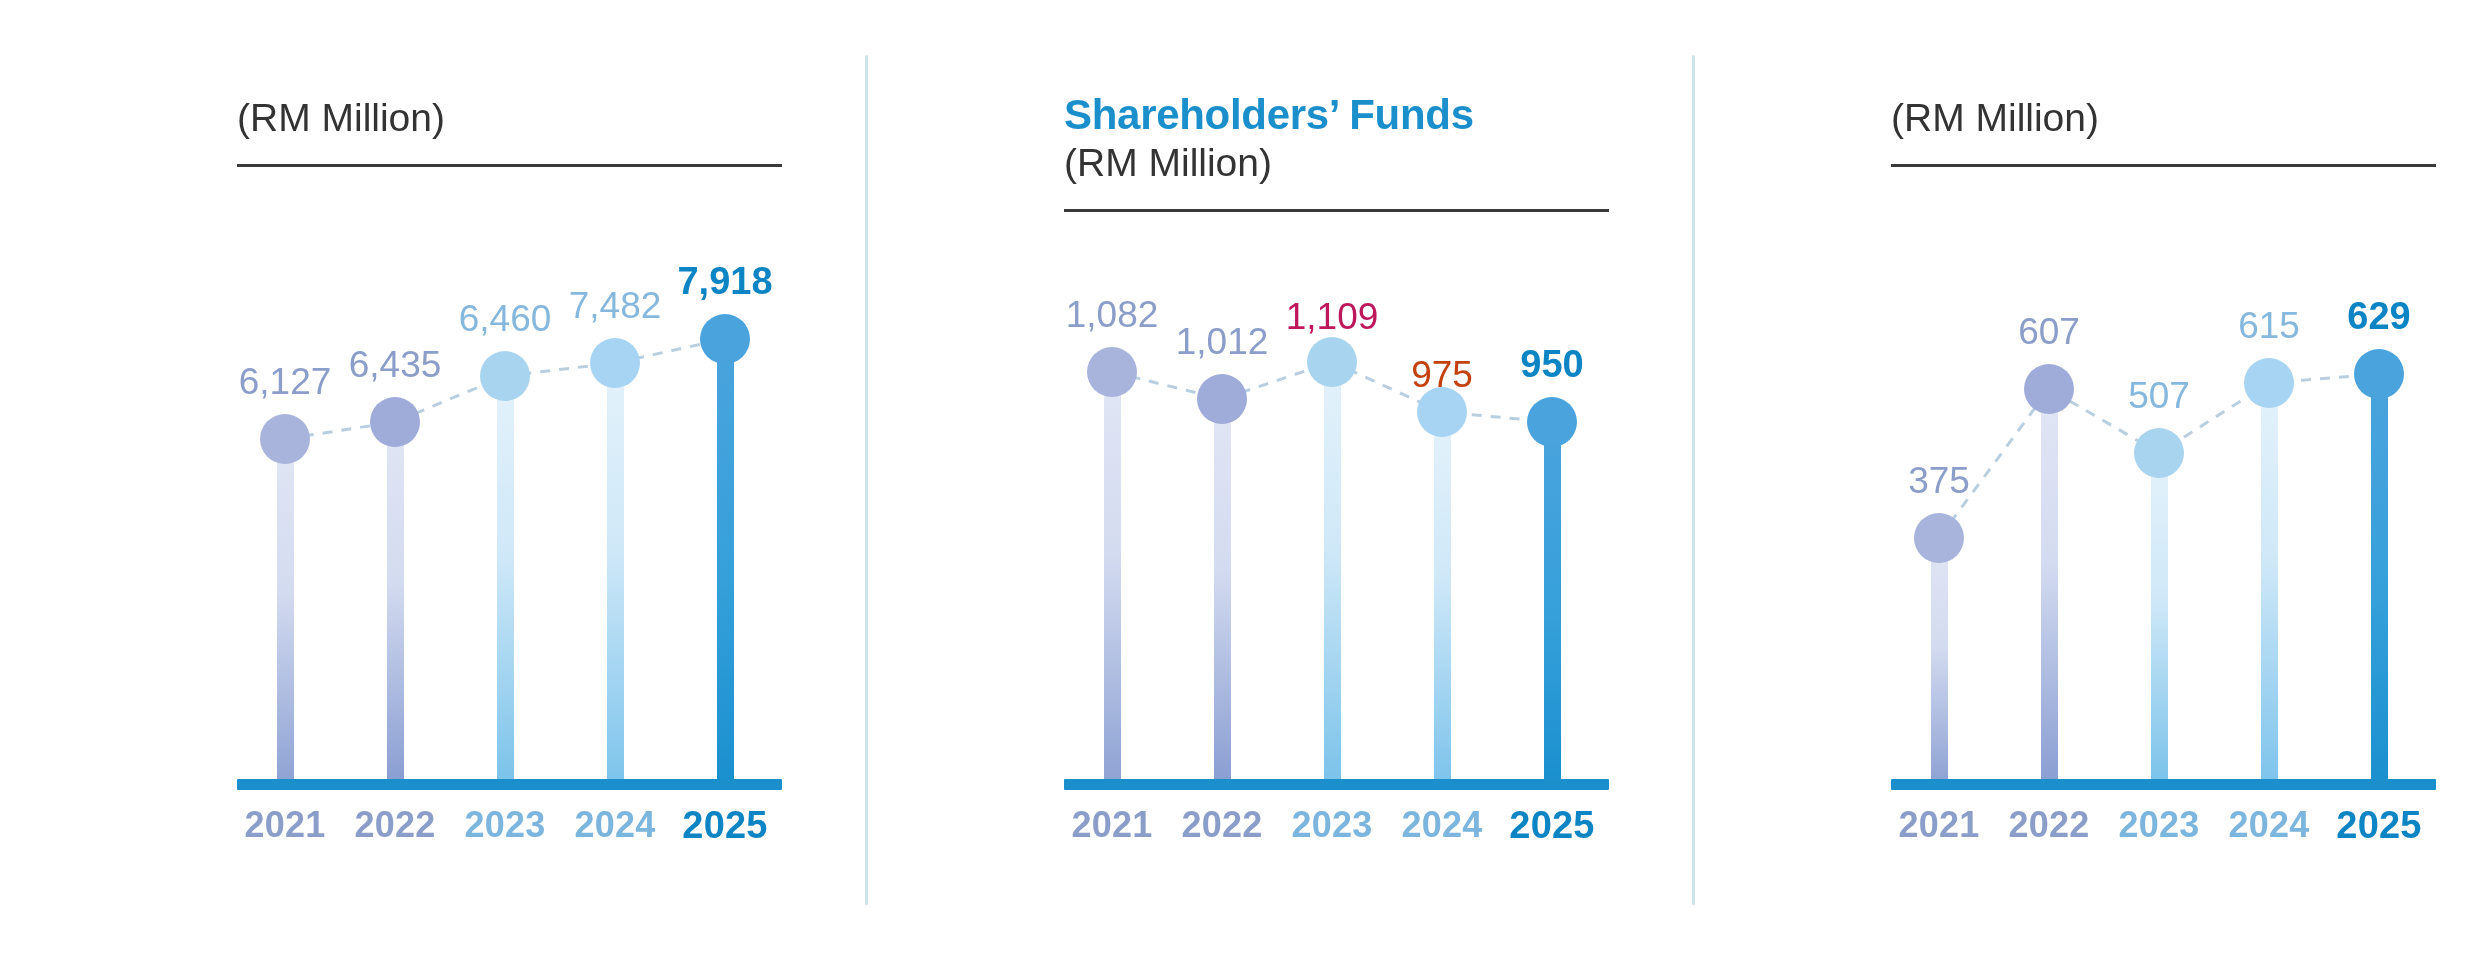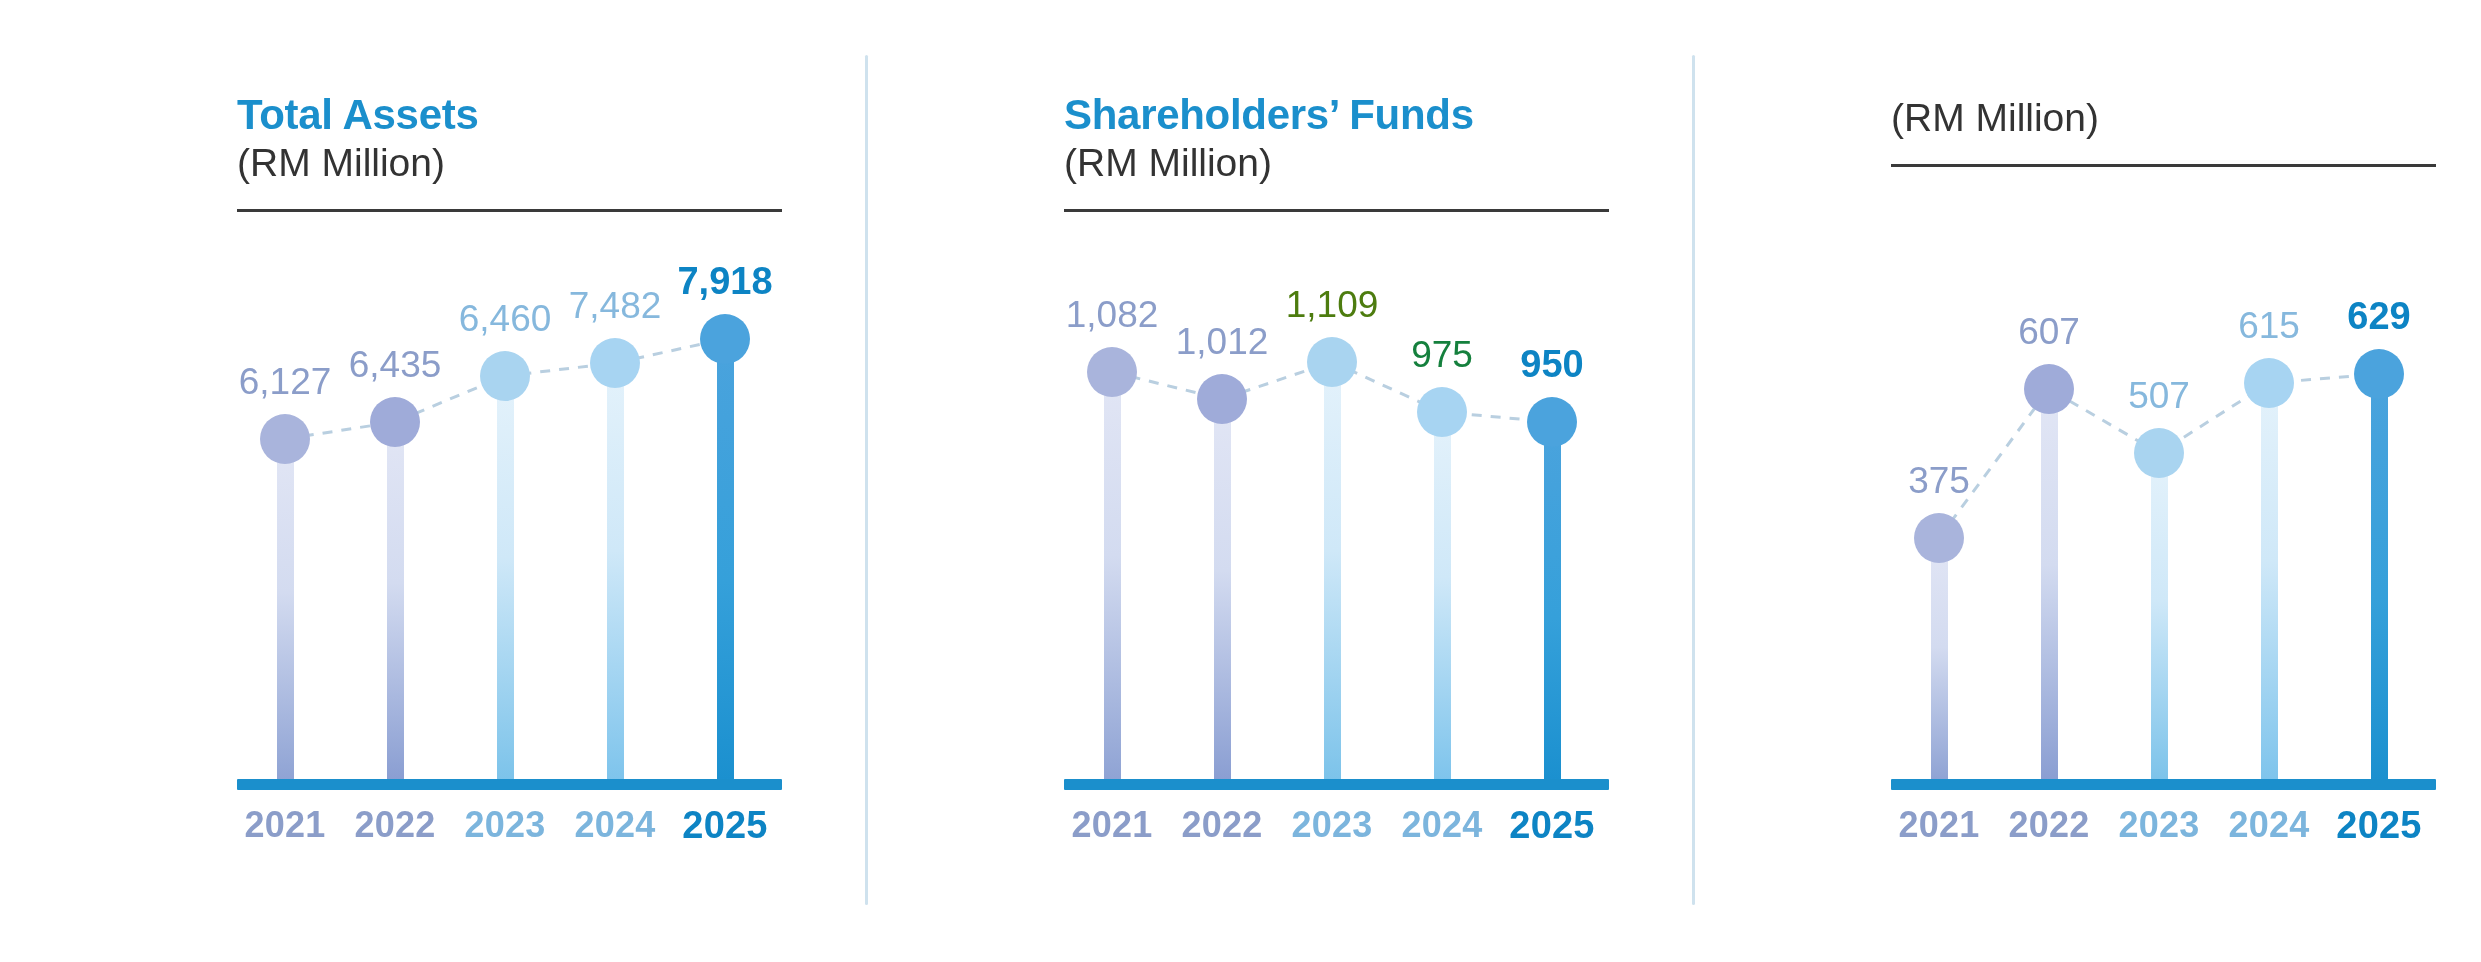--- a/index.html
+++ b/index.html
@@ -137,21 +137,20 @@
     white-space:nowrap;
   }
 </style>
 </head>
 <body>
 
 <div id="root">
     <div class="panel">
       <div class="panel-inner">
         <div class="head" style="left: 237px; width: 545px;">
-          <div class="title" style="color: rgb(27, 143, 204);">Total Assets</div>
           <div class="subtitle" style="color: rgb(51, 51, 51);">(RM Million)</div>
           <div class="rule" style="background: rgb(58, 58, 58);"></div>
         </div>
         <div class="plot">
           <div class="plotarea" style="left: 237px; width: 545px;">
             <svg class="connector" viewBox="0 0 545 540" preserveAspectRatio="none">
               <polyline points="48,199 158,182 268,136 378,123 488,99" fill="none" stroke="#b9cfe0" stroke-width="3" stroke-dasharray="10 9"></polyline>
             </svg>
             <div class="bar-wrap" style="left: 48px;">
               <div class="stem" style="height: 341px; background: linear-gradient(rgb(226, 230, 245) 0%, rgb(211, 219, 240) 45%, rgb(143, 163, 212) 100%);"></div>
@@ -209,26 +208,26 @@
               <div class="vlabel" style="bottom: 444px; color: rgb(139, 157, 201);">1,082</div>
             </div>
             <div class="bar-wrap" style="left: 158px;">
               <div class="stem" style="height: 381px; background: linear-gradient(rgb(226, 230, 245) 0%, rgb(211, 219, 240) 45%, rgb(138, 158, 210) 100%);"></div>
               <div class="dot" style="bottom: 356px; background: rgb(159, 171, 217);"></div>
               <div class="vlabel" style="bottom: 417px; color: rgb(139, 157, 201);">1,012</div>
             </div>
             <div class="bar-wrap" style="left: 268px;">
               <div class="stem" style="height: 418px; background: linear-gradient(rgb(228, 242, 251) 0%, rgb(207, 232, 248) 45%, rgb(124, 195, 234) 100%);"></div>
               <div class="dot" style="bottom: 393px; background: rgb(169, 212, 240);"></div>
-              <div class="vlabel" style="bottom: 454px; color: #4d7c0f;">1,109</div>
+              <div class="vlabel" style="bottom: 442px; color: #be185d;">1,109</div>
             </div>
             <div class="bar-wrap" style="left: 378px;">
               <div class="stem" style="height: 368px; background: linear-gradient(rgb(228, 242, 251) 0%, rgb(207, 232, 248) 45%, rgb(126, 196, 236) 100%);"></div>
               <div class="dot" style="bottom: 343px; background: rgb(167, 212, 242);"></div>
-              <div class="vlabel" style="bottom: 404px; color: #15803d;">975</div>
+              <div class="vlabel" style="bottom: 384px; color: #c2410c;">975</div>
             </div>
             <div class="bar-wrap" style="left: 488px;">
               <div class="stem" style="height: 358px; background: linear-gradient(rgb(75, 163, 221) 0%, rgb(53, 160, 218) 55%, rgb(27, 144, 207) 100%);"></div>
               <div class="dot" style="bottom: 333px; background: rgb(75, 163, 221);"></div>
               <div class="vlabel strong" style="bottom: 394px; color: rgb(13, 132, 196);">950</div>
             </div>
           </div>
           <div class="baseline" style="left: 237px; width: 545px; background: rgb(27, 143, 204);"></div>
           <div class="xlabels">
             <div class="xlabel" style="left: 285px; color: rgb(139, 157, 201);">2021</div>

